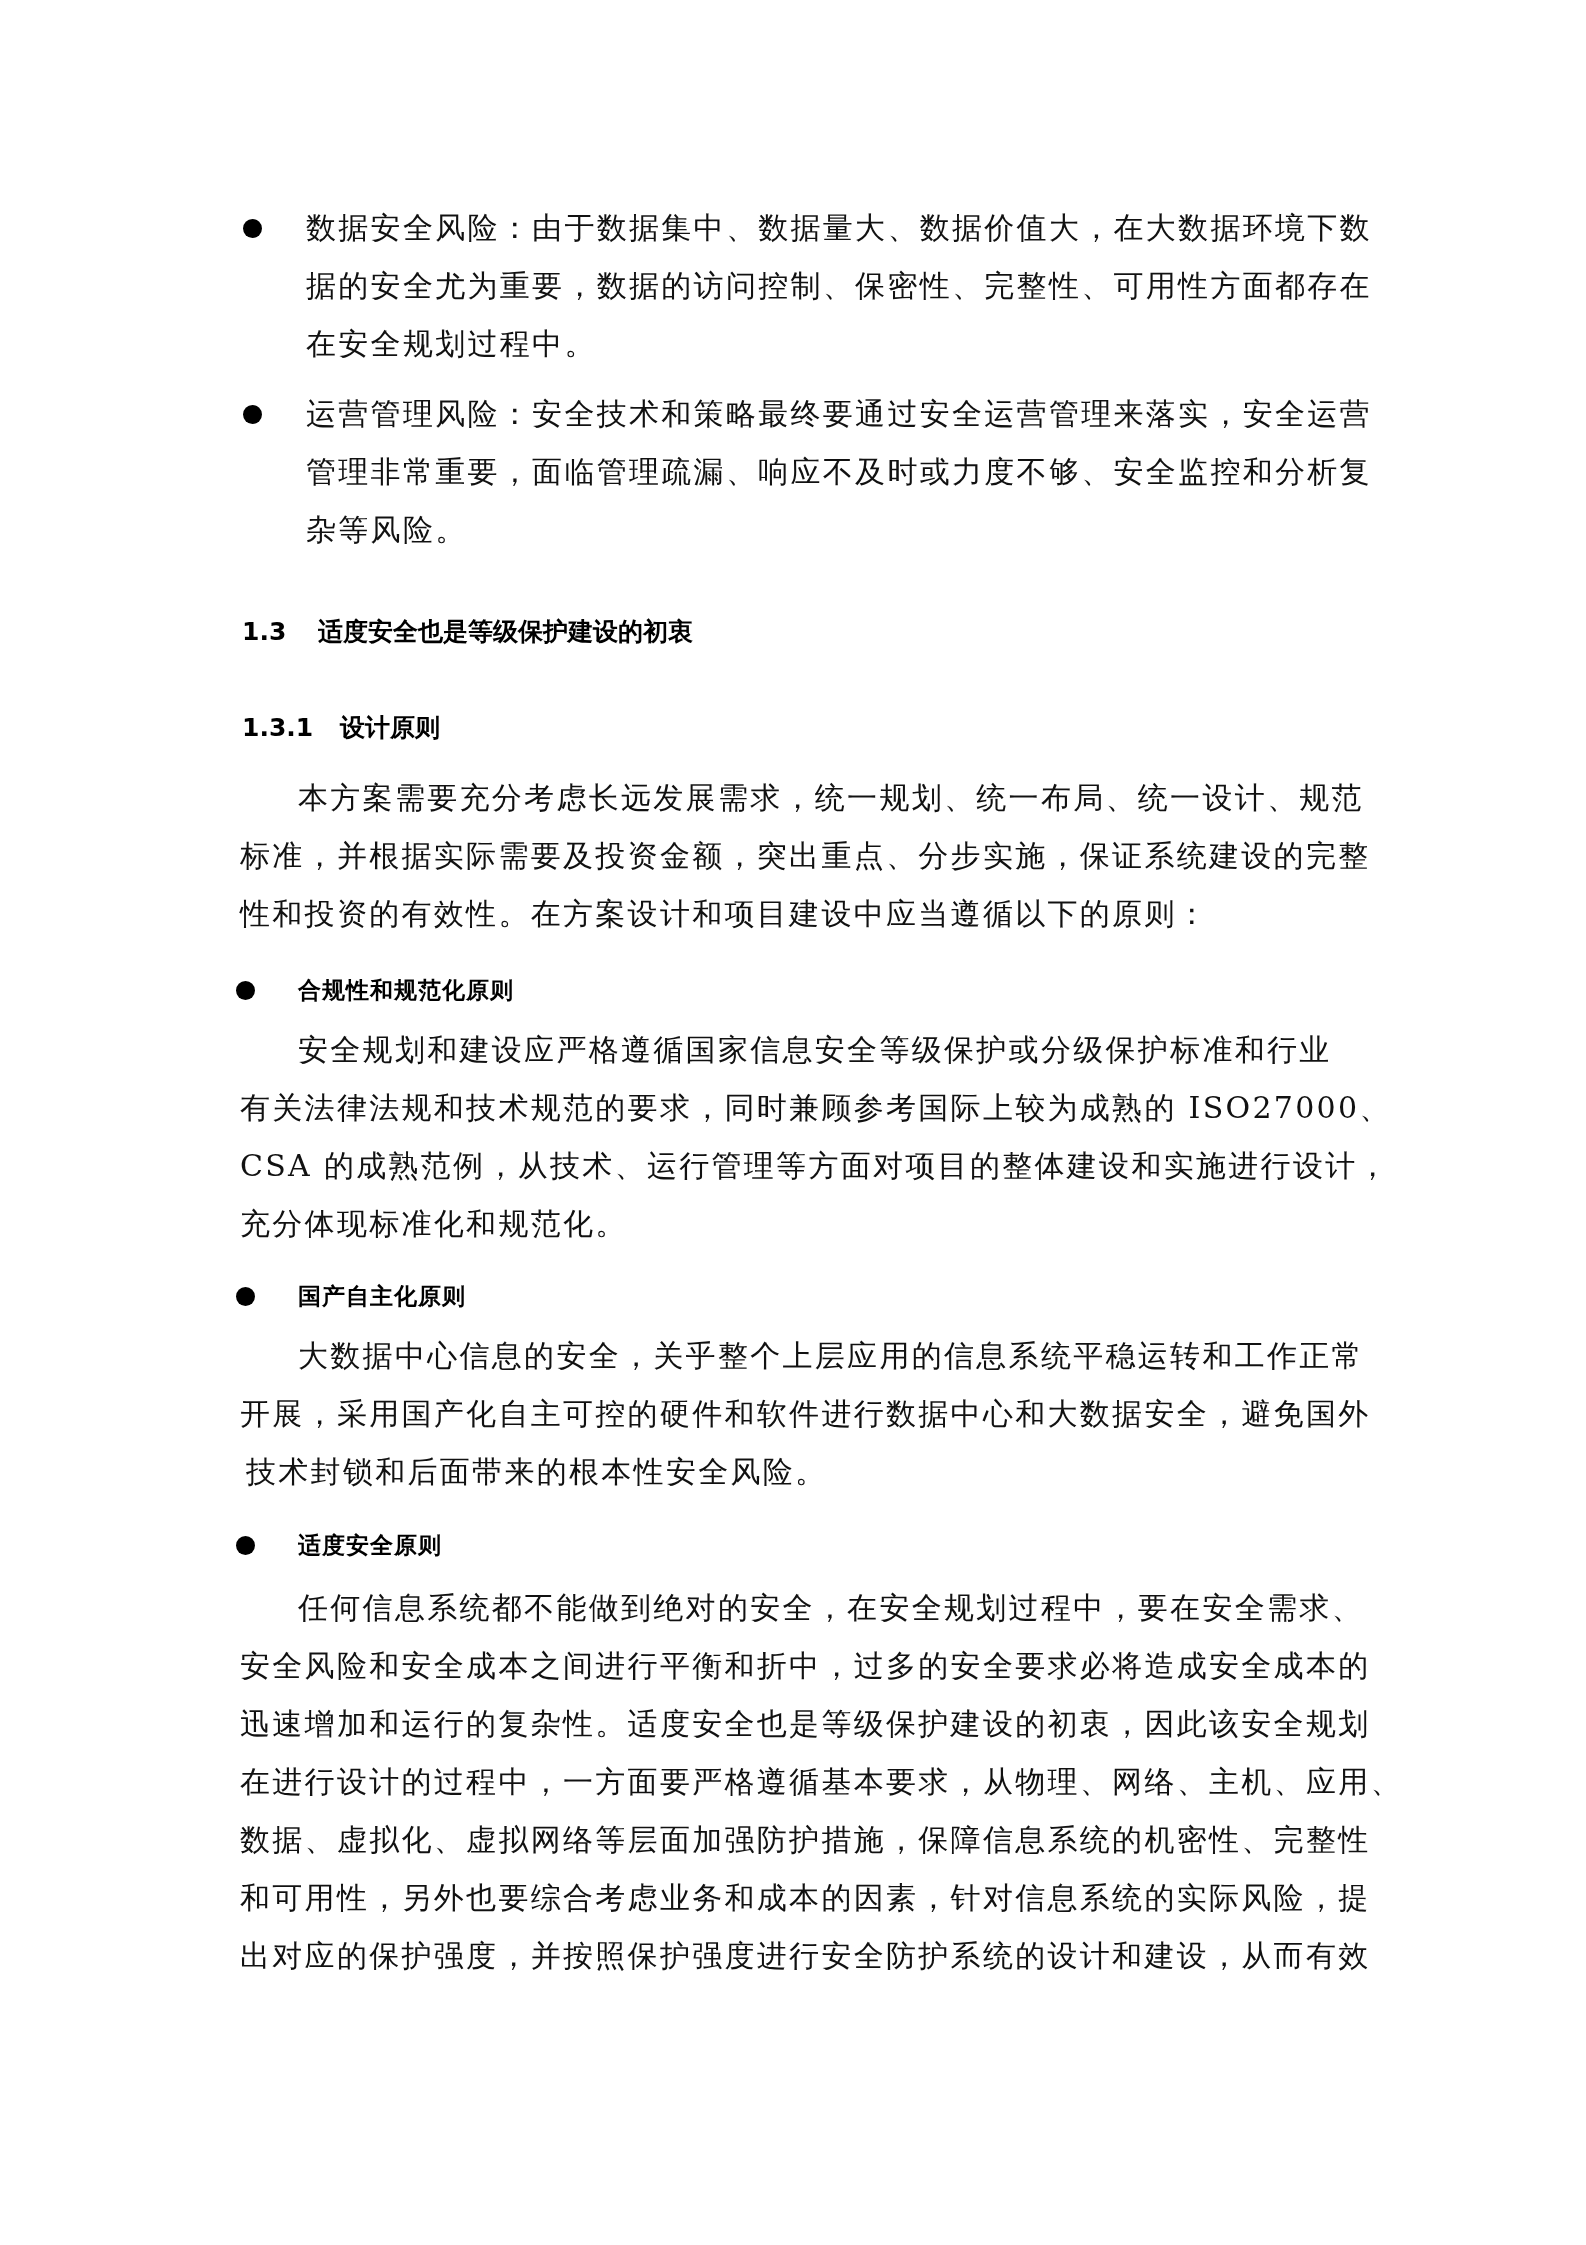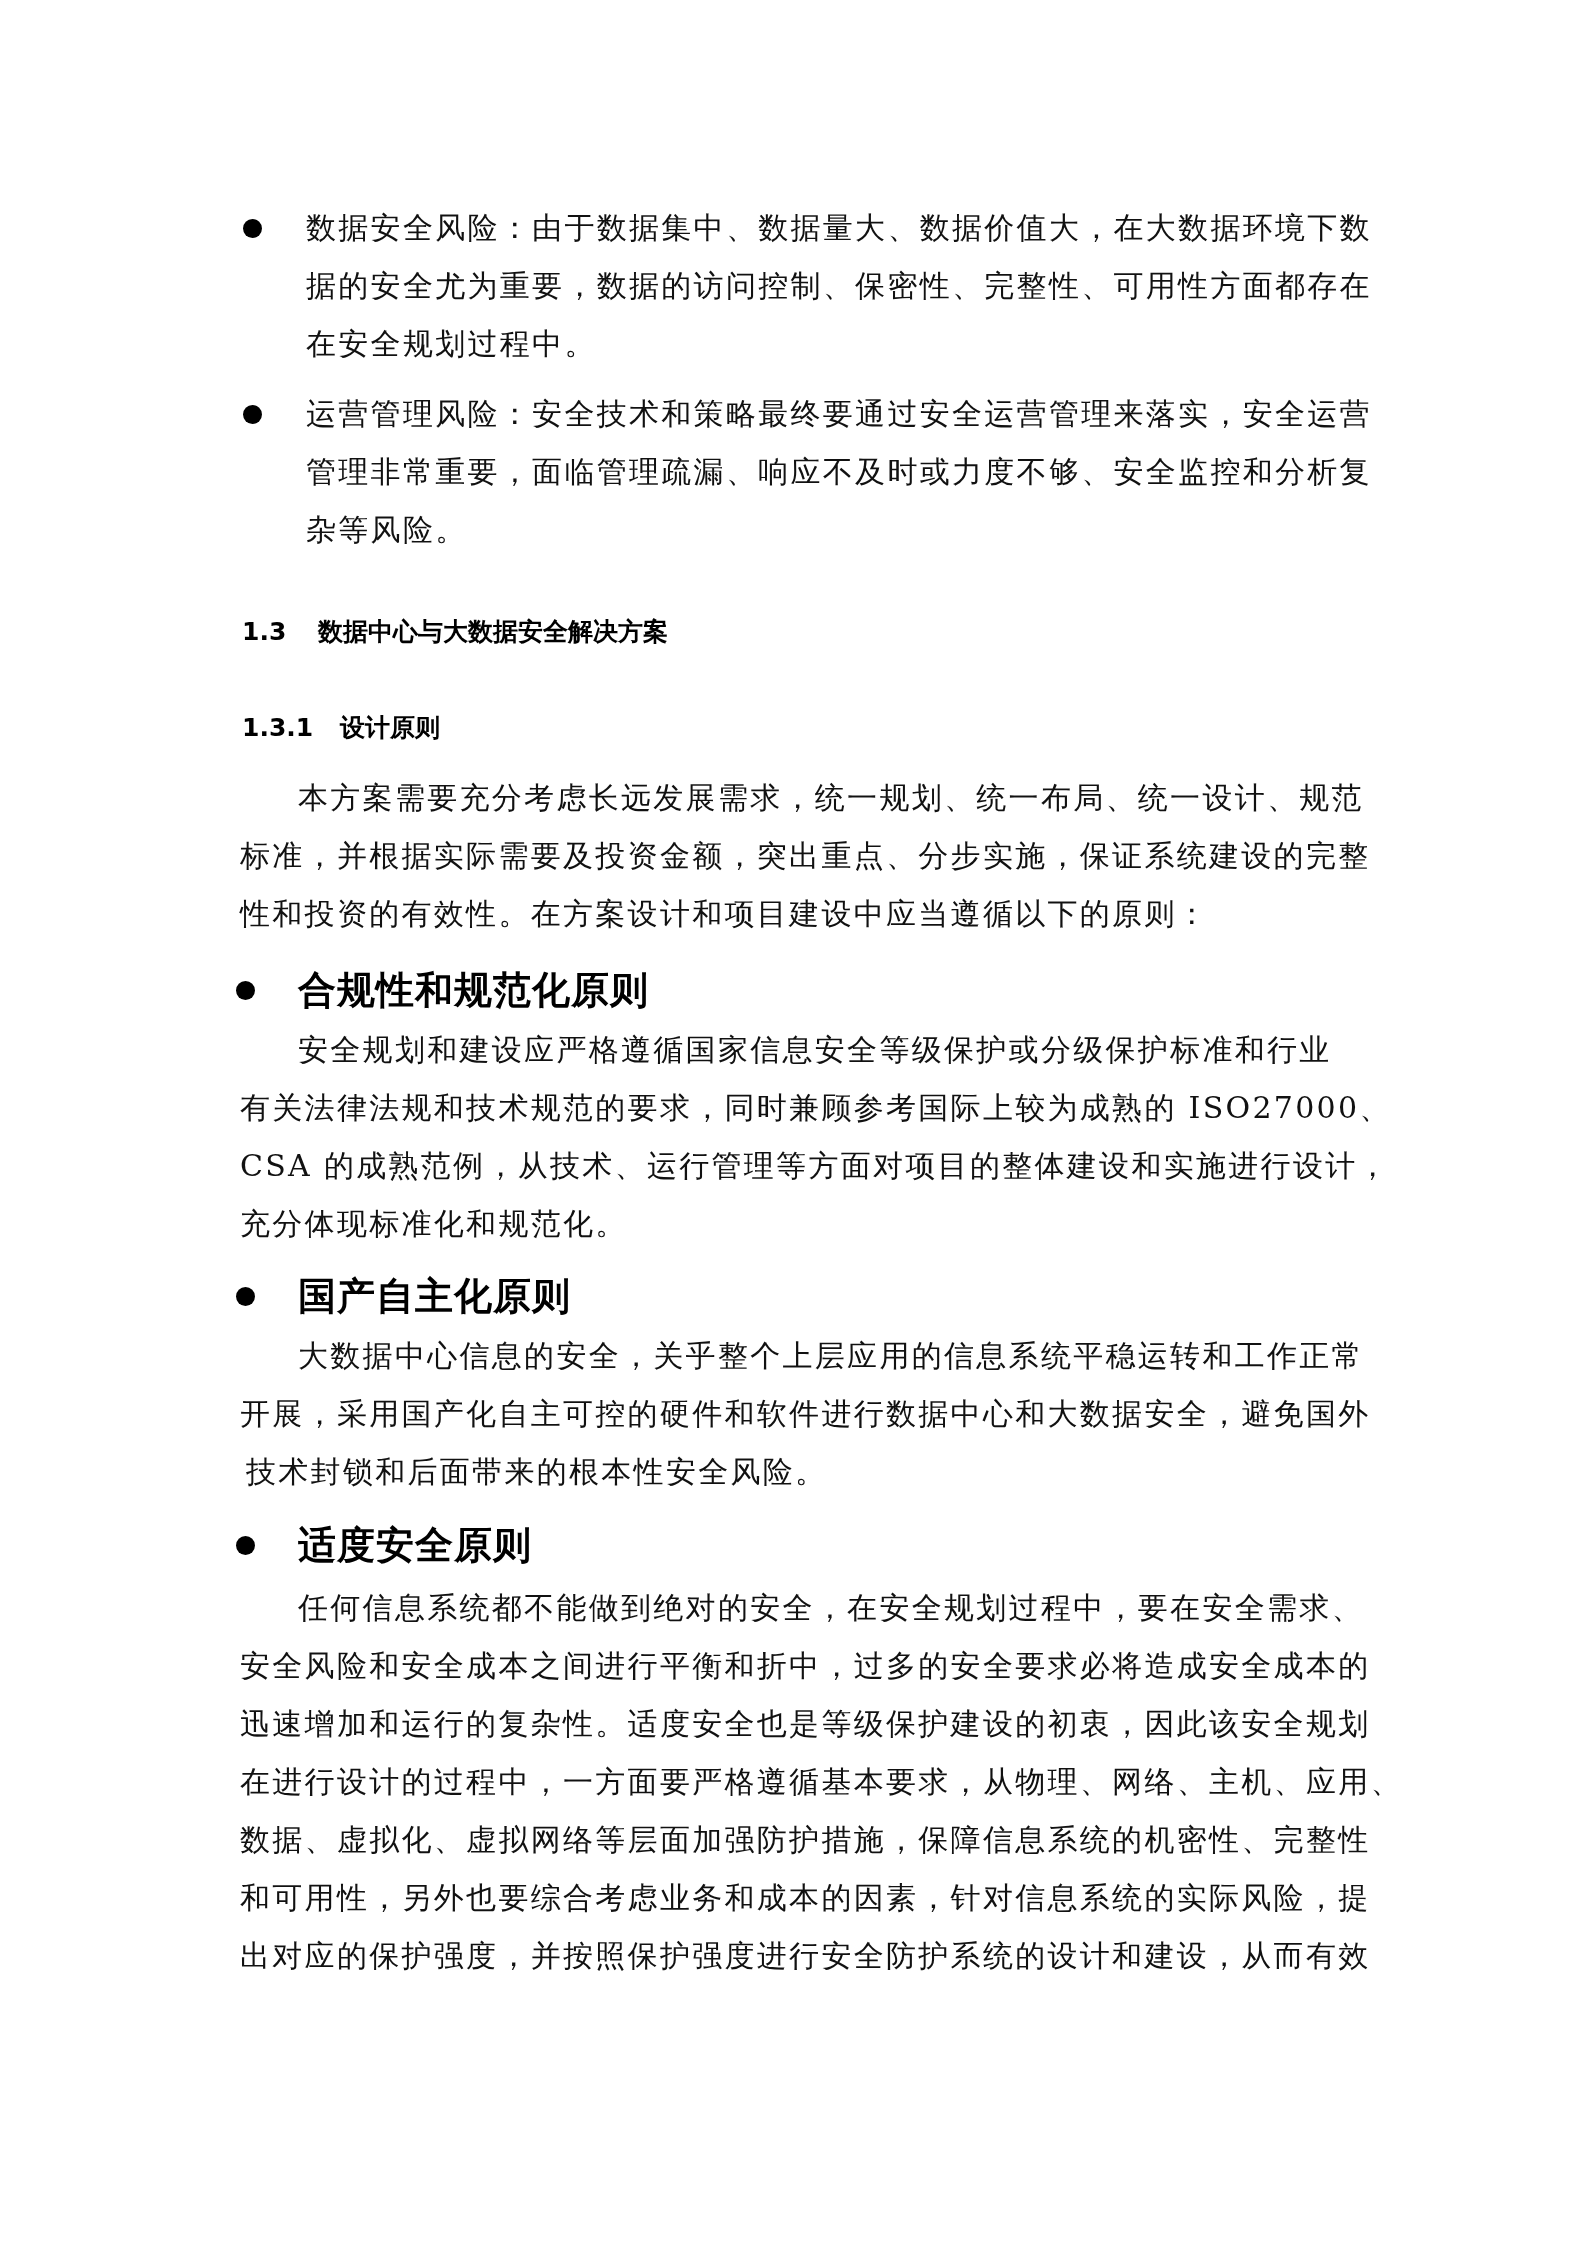--- a/index.html
+++ b/index.html
@@ -6,21 +6,21 @@
   body { width: 1586px; height: 2245px; position: relative; overflow: hidden;
          font-family: "DejaVu Serif", "Liberation Serif", serif; color: #111111; }
   .page { position: absolute; left: 0; top: 0; width: 1586px; height: 1869px; background: #fff; }
   .line { position: absolute; left: 0; white-space: nowrap; font-size: 30px; line-height: 40px;
           letter-spacing: 2.3px; }
   .bullet-dot { position: absolute; width: 19px; height: 19px; border-radius: 50%; background: #000; }
   .h2 { position: absolute; white-space: nowrap; font-family: "DejaVu Sans", "Liberation Sans", sans-serif;
         font-weight: bold; font-size: 25px; line-height: 34px; color: #000; }
   .h-num { position: absolute; }
   .sub-title { position: absolute; white-space: nowrap; font-family: "DejaVu Sans", "Liberation Sans", sans-serif;
-               font-weight: bold; font-size: 38px; line-height: 40px; color: #000; letter-spacing: 1px; }
+               font-weight: bold; font-size: 23px; line-height: 40px; color: #000; letter-spacing: 1px; }
 </style>
 </head>
 <body>
 
 <div class="page">
 
   <div>
     <span class="bullet-dot" style="left:243px; top:219px;"></span>
     <div class="line" style="left:306px; top:208px;">数据安全风险：由于数据集中、数据量大、数据价值大，在大数据环境下数</div>
     <div class="line" style="left:306px; top:266px;">据的安全尤为重要，数据的访问控制、保密性、完整性、可用性方面都存在</div>
@@ -29,21 +29,21 @@
 
   <div>
     <span class="bullet-dot" style="left:243px; top:405px;"></span>
     <div class="line" style="left:306px; top:394px;">运营管理风险：安全技术和策略最终要通过安全运营管理来落实，安全运营</div>
     <div class="line" style="left:306px; top:452px;">管理非常重要，面临管理疏漏、响应不及时或力度不够、安全监控和分析复</div>
     <div class="line" style="left:306px; top:510px;">杂等风险。</div>
   </div>
 
   <div class="h2" style="left:242px; top:615px;">
     <span class="h-num" style="left:0;">1.3</span>
-    <span style="position:absolute; left:76px;">数据中心与大数据安全解决方案</span>
+    <span style="position:absolute; left:76px;">适度安全也是等级保护建设的初衷</span>
   </div>
 
   <div class="h2" style="left:242px; top:711px;">
     <span class="h-num" style="left:0;">1.3.1</span>
     <span style="position:absolute; left:98px;text-align:center;">设计原则</span>
   </div>
 
   <div>
     <div class="line" style="left:298px; top:778px;">本方案需要充分考虑长远发展需求，统一规划、统一布局、统一设计、规范</div>
     <div class="line" style="left:240px; top:836px;">标准，并根据实际需要及投资金额，突出重点、分步实施，保证系统建设的完整</div>

